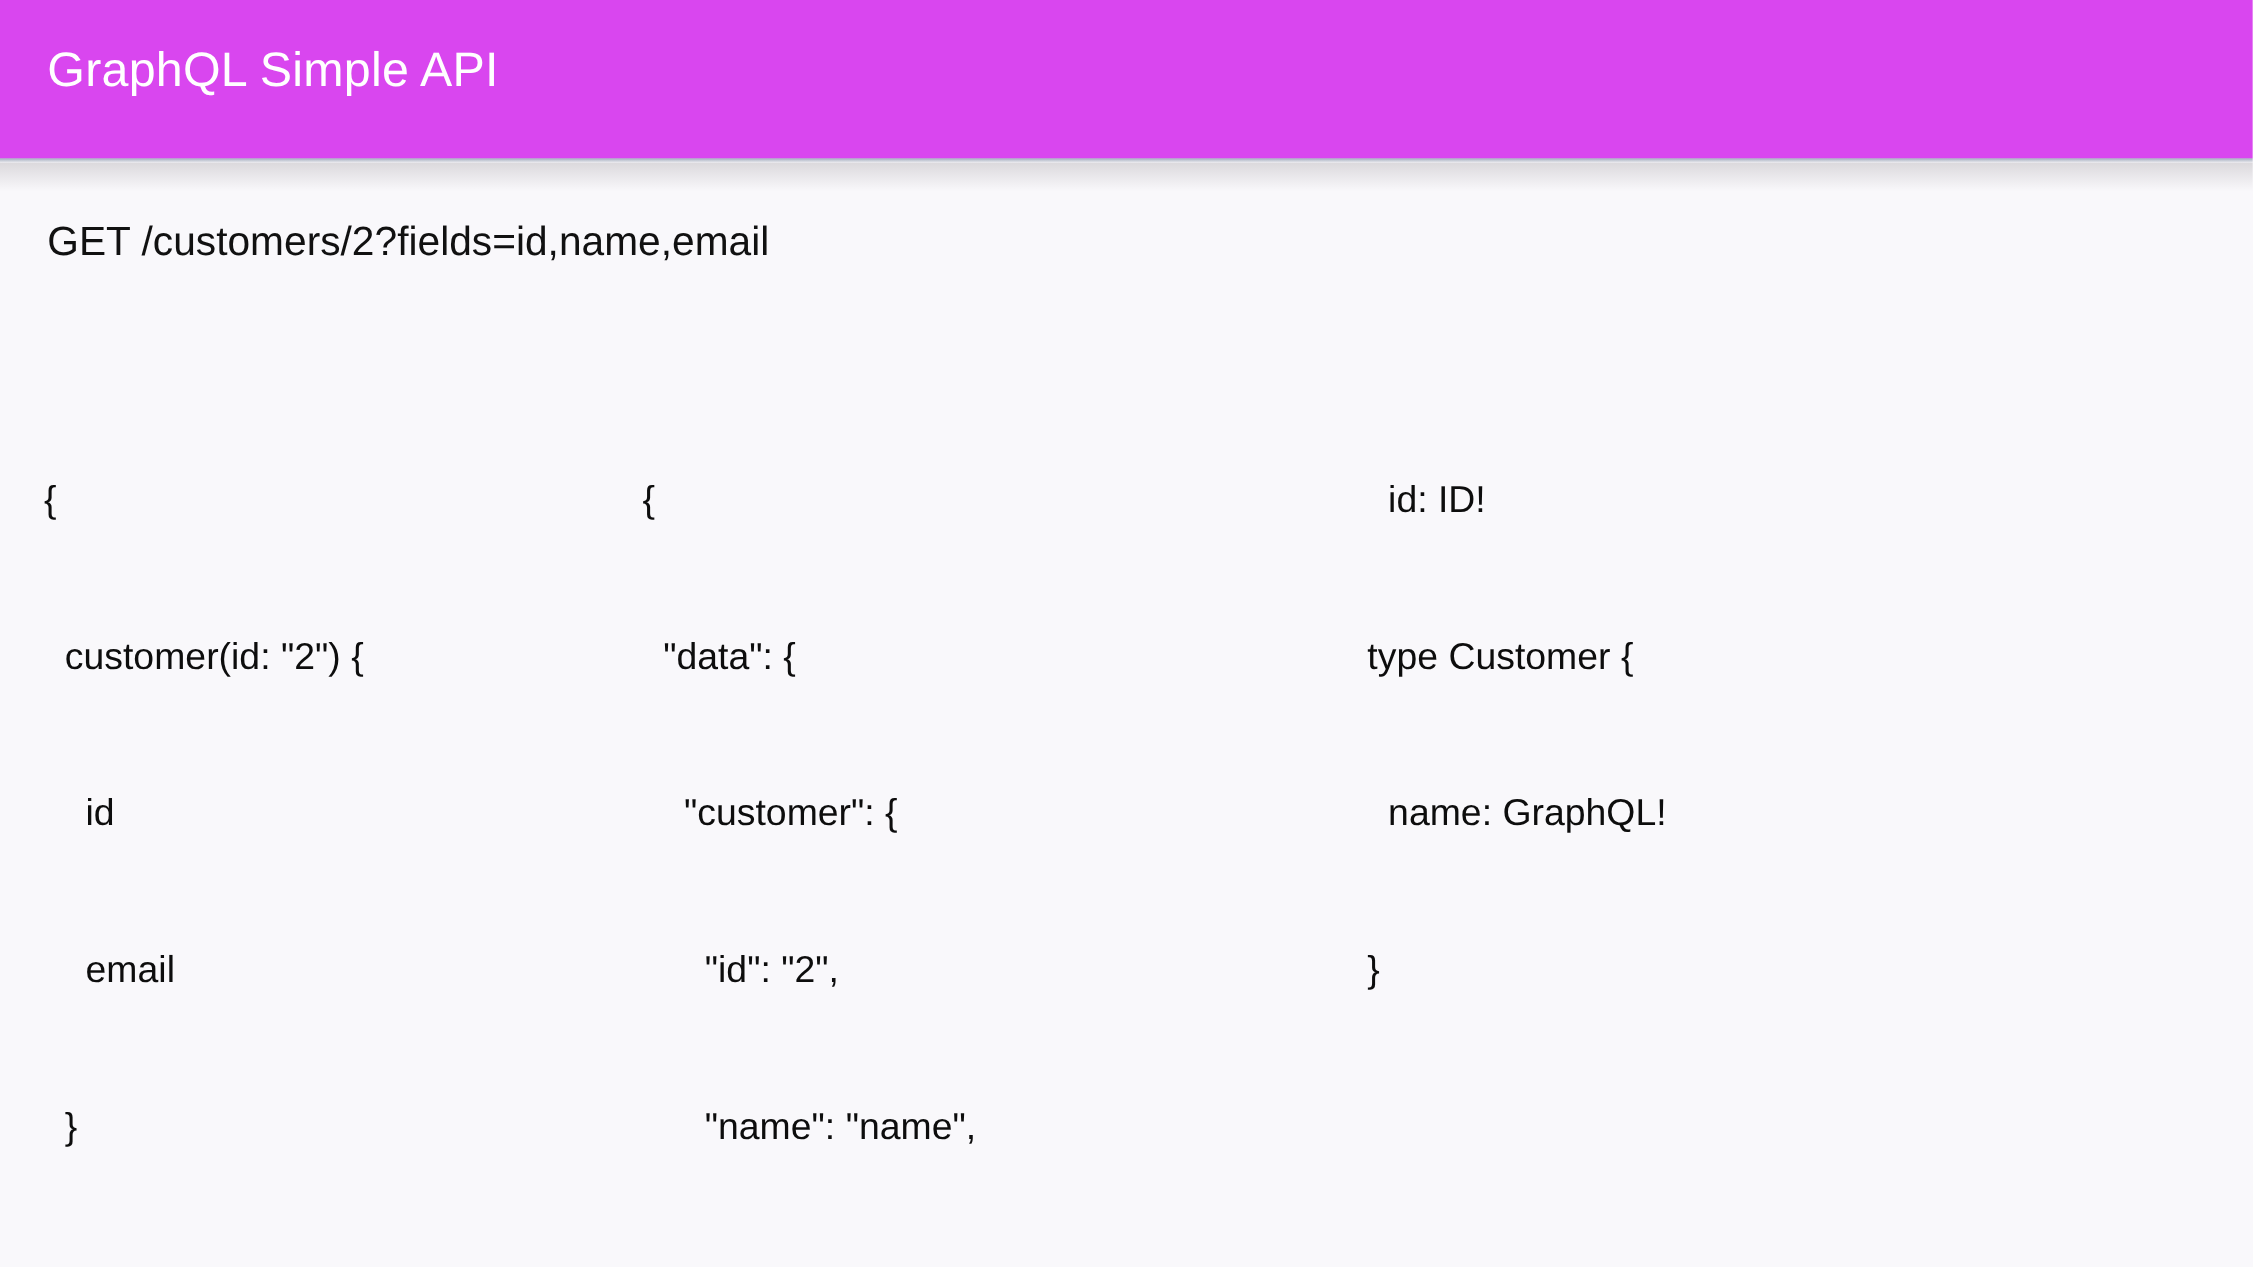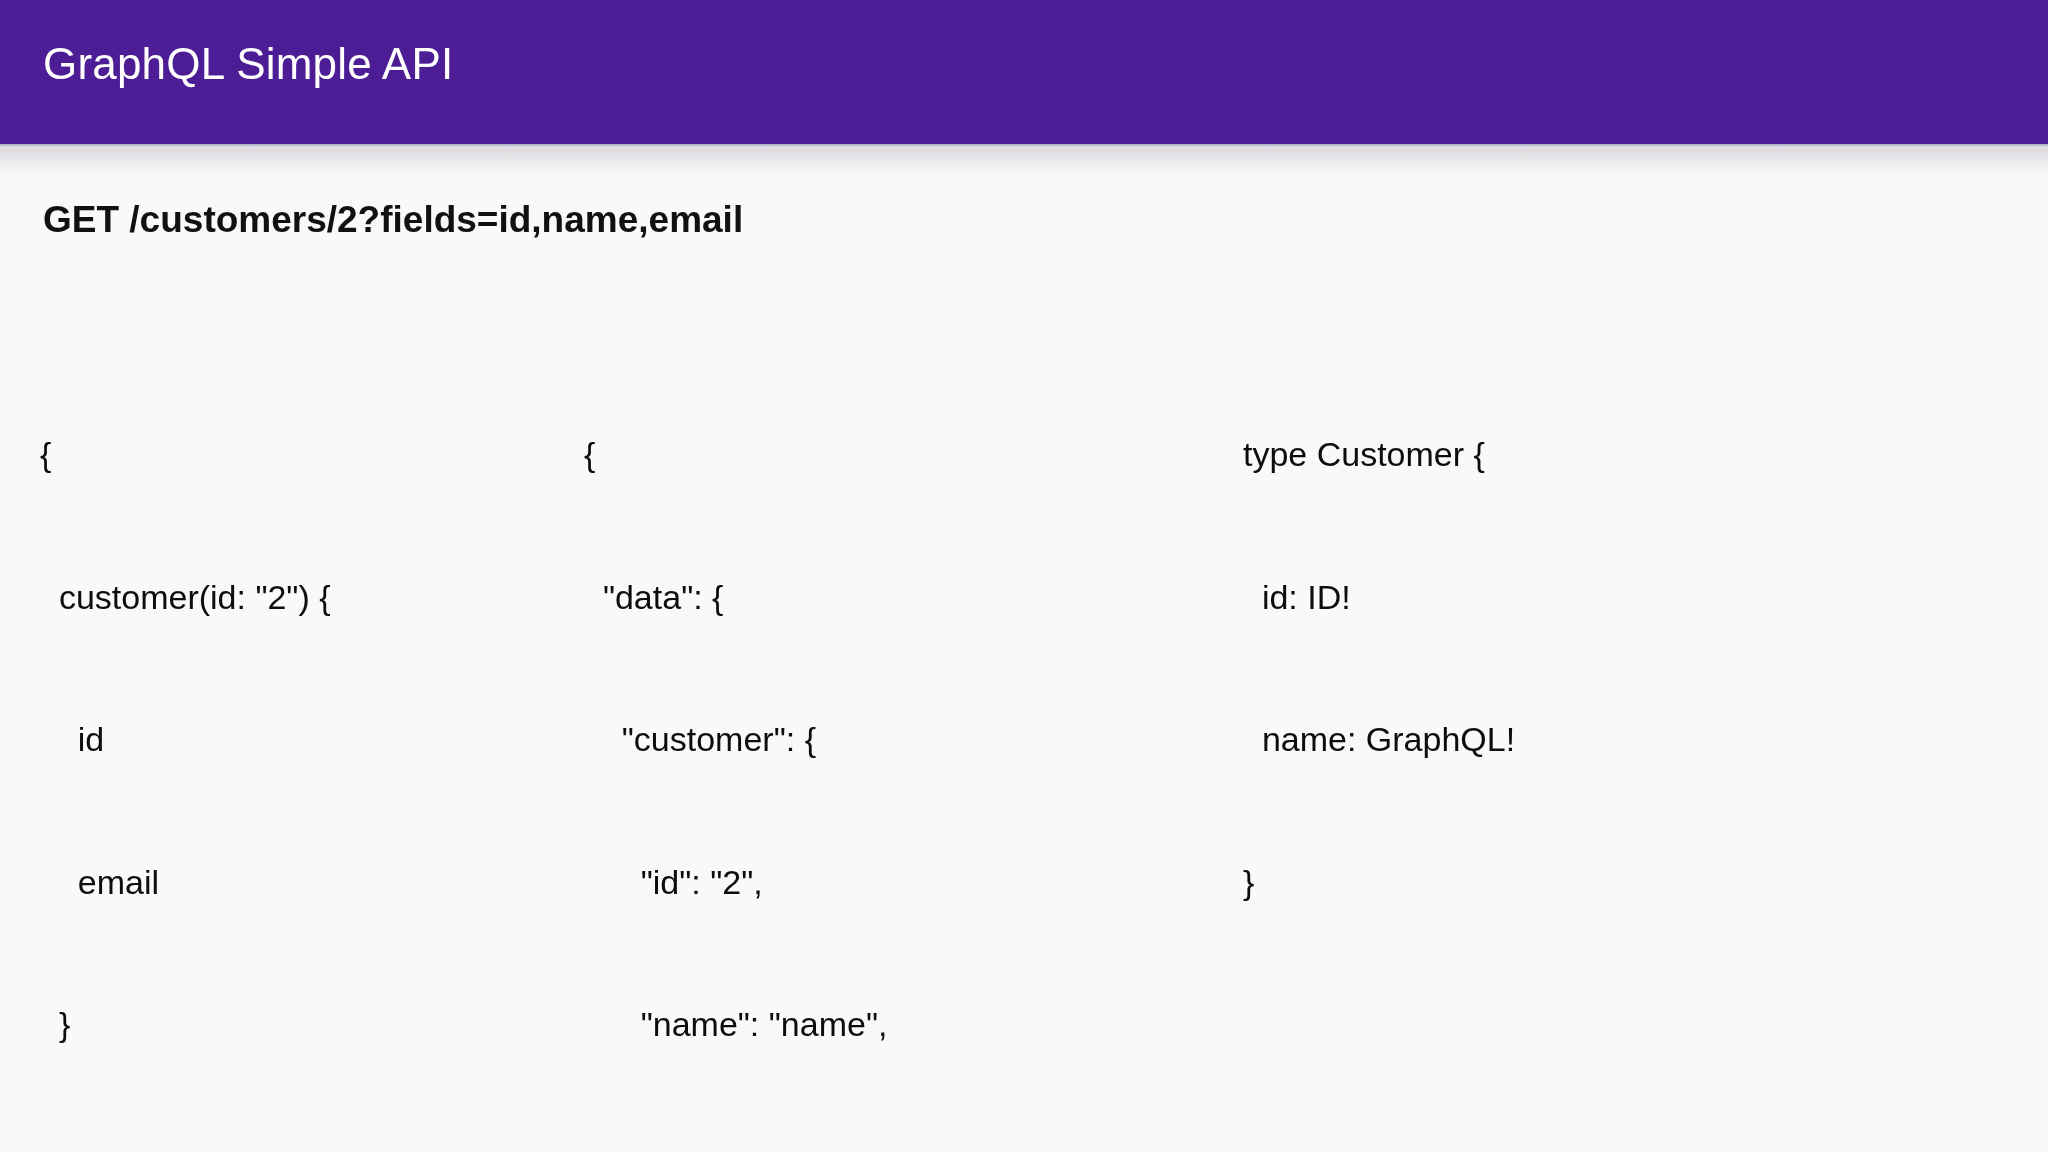--- a/index.html
+++ b/index.html
@@ -15,21 +15,21 @@
     position: relative;
   }
 
   
   #header-bar {
     position: absolute;
     left: 0;
     top: 0;
     width: 2048px;
     height: 144px;
-    background: #4c1d95;
+    background: #d946ef;
     box-sizing: border-box;
   }
   #header-bar::after {
     content: "";
     position: absolute;
     left: 0;
     top: 144px;
     width: 2048px;
     height: 4px;
     background: linear-gradient(to bottom, rgba(90,110,140,0.55), rgba(160,160,170,0.12));
@@ -55,21 +55,21 @@
     white-space: pre;
   }
 
   
   #request-line {
     position: absolute;
     left: 43px;
     top: 196px;
     font-size: 37px;
     line-height: 48px;
-    font-weight: 700;
+    font-weight: 400;
     color: #111111;
     white-space: pre;
   }
 
   
   .code-col {
     position: absolute;
     top: 336px;
     font-size: 34px;
     line-height: 47.5px;
@@ -114,21 +114,21 @@
   <div class="code-line">    "customer": {</div>
   <div class="code-line">      "id": "2",</div>
   <div class="code-line">      "name": "name",</div>
   <div class="code-line">      "email": "a@b.com"</div>
   
   
   
 </div>
 
 <div id="col-schema" class="code-col">
+  <div class="code-line">  id: ID!</div>
   <div class="code-line">type Customer {</div>
-  <div class="code-line">  id: ID!</div>
   <div class="code-line">  name: GraphQL!</div>
   <div class="code-line">}</div>
   <div class="code-line blank"></div>
   
   
   
 </div>
 
 </body></html>

